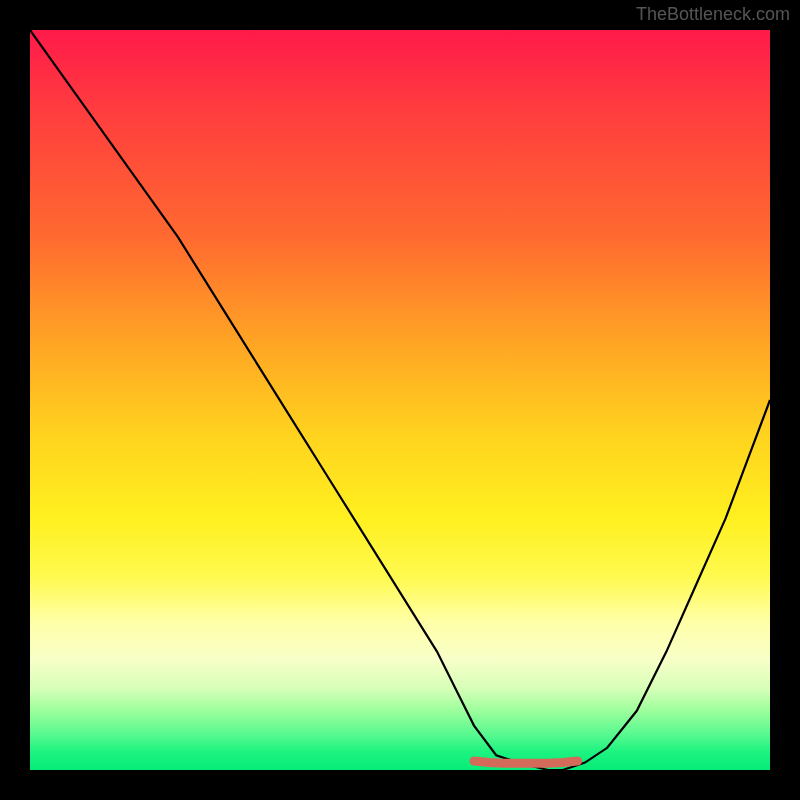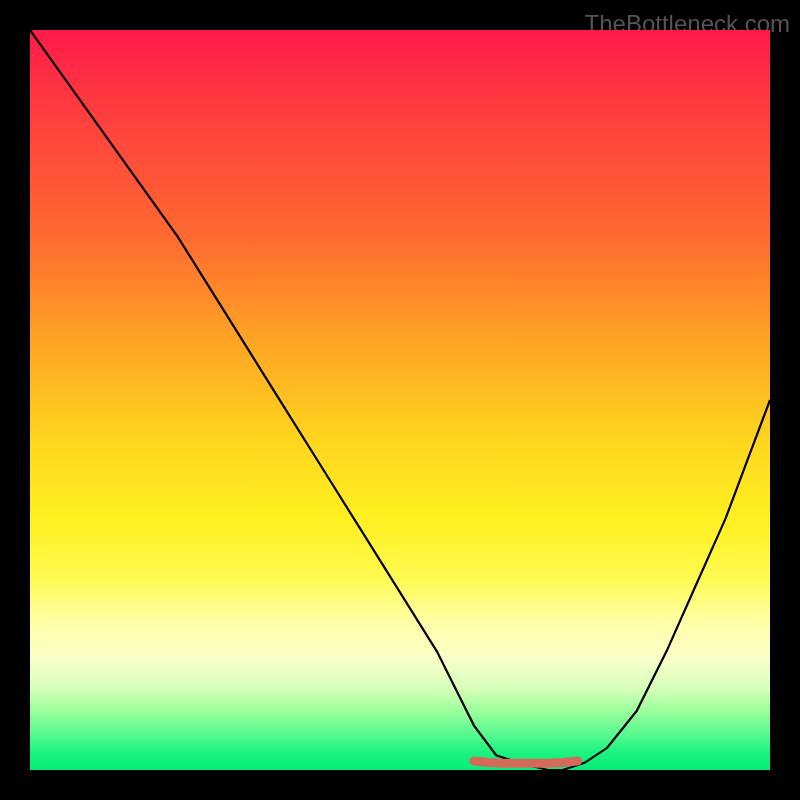--- a/index.html
+++ b/index.html
@@ -12,24 +12,24 @@
     font-family: Arial, Helvetica, sans-serif;
   }
   .frame {
     position: relative;
     width: 800px;
     height: 800px;
     background: #000;
   }
   .watermark {
     position: absolute;
-    top: 10px;
+    top: 4px;
     right: 10px;
     color: #555558;
-    font-size: 24px;
+    font-size: 18px;
     font-weight: 500;
   }
   .plot {
     position: absolute;
     left: 30px;
     top: 30px;
     width: 740px;
     height: 740px;
     
     background: linear-gradient(

